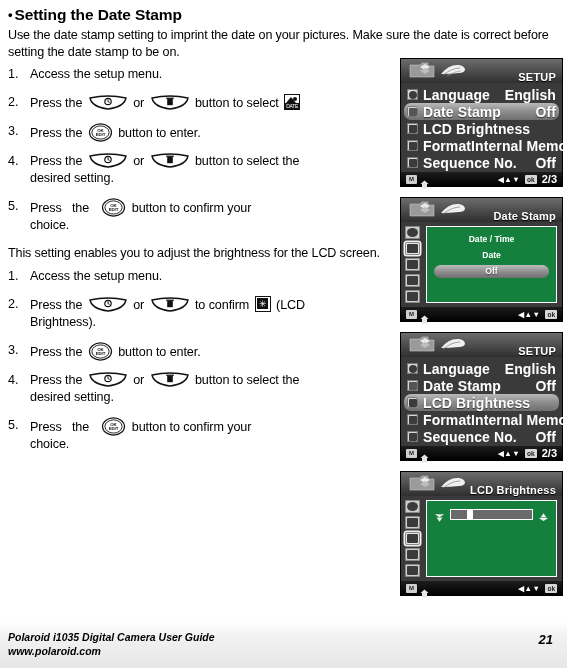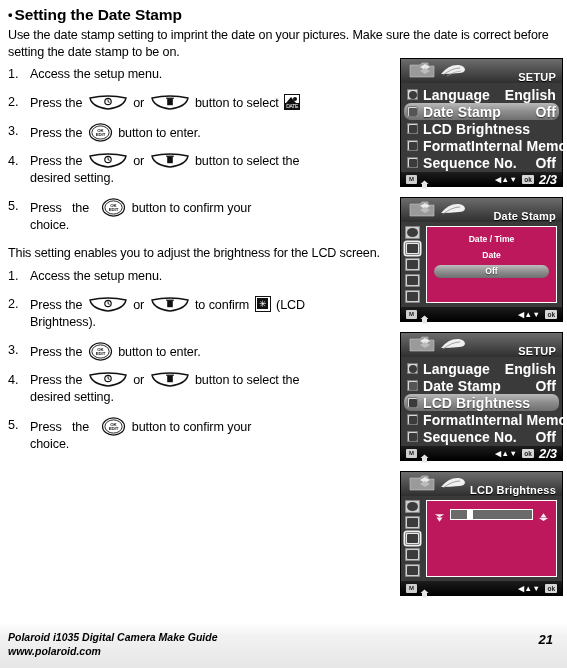--- a/index.html
+++ b/index.html
@@ -132,40 +132,40 @@
   .home { width:9px; height:9px; position:relative; }
   .foot-right {
     position:absolute; right:5px; display:flex; align-items:center; gap:5px;
     color:#fff; font-size:7.5px; font-weight:bold;
   }
   .arrows { color:#fff; font-size:7.5px; letter-spacing:0.5px; }
   .okbadge {
     background:#d7d7d7; color:#222; font-size:6.5px; font-weight:bold;
     padding:0 2px; border-radius:1px; line-height:9px;
   }
-  .pgnum { color:#fff; font-size:13px; font-weight:bold;font-style:italic; }
+  .pgnum { color:#fff; font-size:11px; font-weight:bold; }
 
   
   .sub-body { display:flex; padding:4px 5px 4px 4px; background:#3a3a3a; min-height:78px; }
   .sidebar { width:17px; flex:none; display:flex; flex-direction:column; gap:3px; }
   .sideicon {
     width:15px; height:13px; background:#cfcfcf; border-radius:2px;
     position:relative; box-shadow:inset 0 0 0 1px #888;
   }
   .sideicon i {
     position:absolute; left:2px; top:2px; right:2px; bottom:2px;
     background:#3b3b3b; border-radius:1px;
   }
   .sideicon.globe i { border-radius:50%; }
   .sideicon.active {
     box-shadow:0 0 0 1.5px #f0f0f0, inset 0 0 0 1px #888;
     background:#e8e8e8;
   }
   .panel {
-    flex:1; margin-left:4px; border:1.4px solid #fff; background:#be185d;
+    flex:1; margin-left:4px; border:1.4px solid #fff; background:#15803d;
     padding:6px 7px; display:flex; flex-direction:column; align-items:center;
     gap:4px;
   }
   .opt {
     color:#fff; font-size:8.6px; font-weight:bold; text-align:center;
     width:100%; line-height:12px;
   }
   .opt.sel {
     background:linear-gradient(180deg,#bdbdbd 0%,#8f8f8f 50%,#6e6e6e 100%);
     border-radius:7px; color:#fff; text-shadow:0 1px 1px #444; line-height:13px;
@@ -645,19 +645,19 @@
           <span class="arrows">◀▲▼</span>
           <span class="okbadge">ok</span>
         </div>
       </div>
     </div>
 
   </div>
 
   <div class="footer">
     <div class="fl">
-      <div>Polaroid i1035 Digital Camera Make Guide</div>
+      <div>Polaroid i1035 Digital Camera User Guide</div>
       <div>www.polaroid.com</div>
     </div>
     <div class="fr">21</div>
   </div>
 
 </div>
 
 </body></html>

